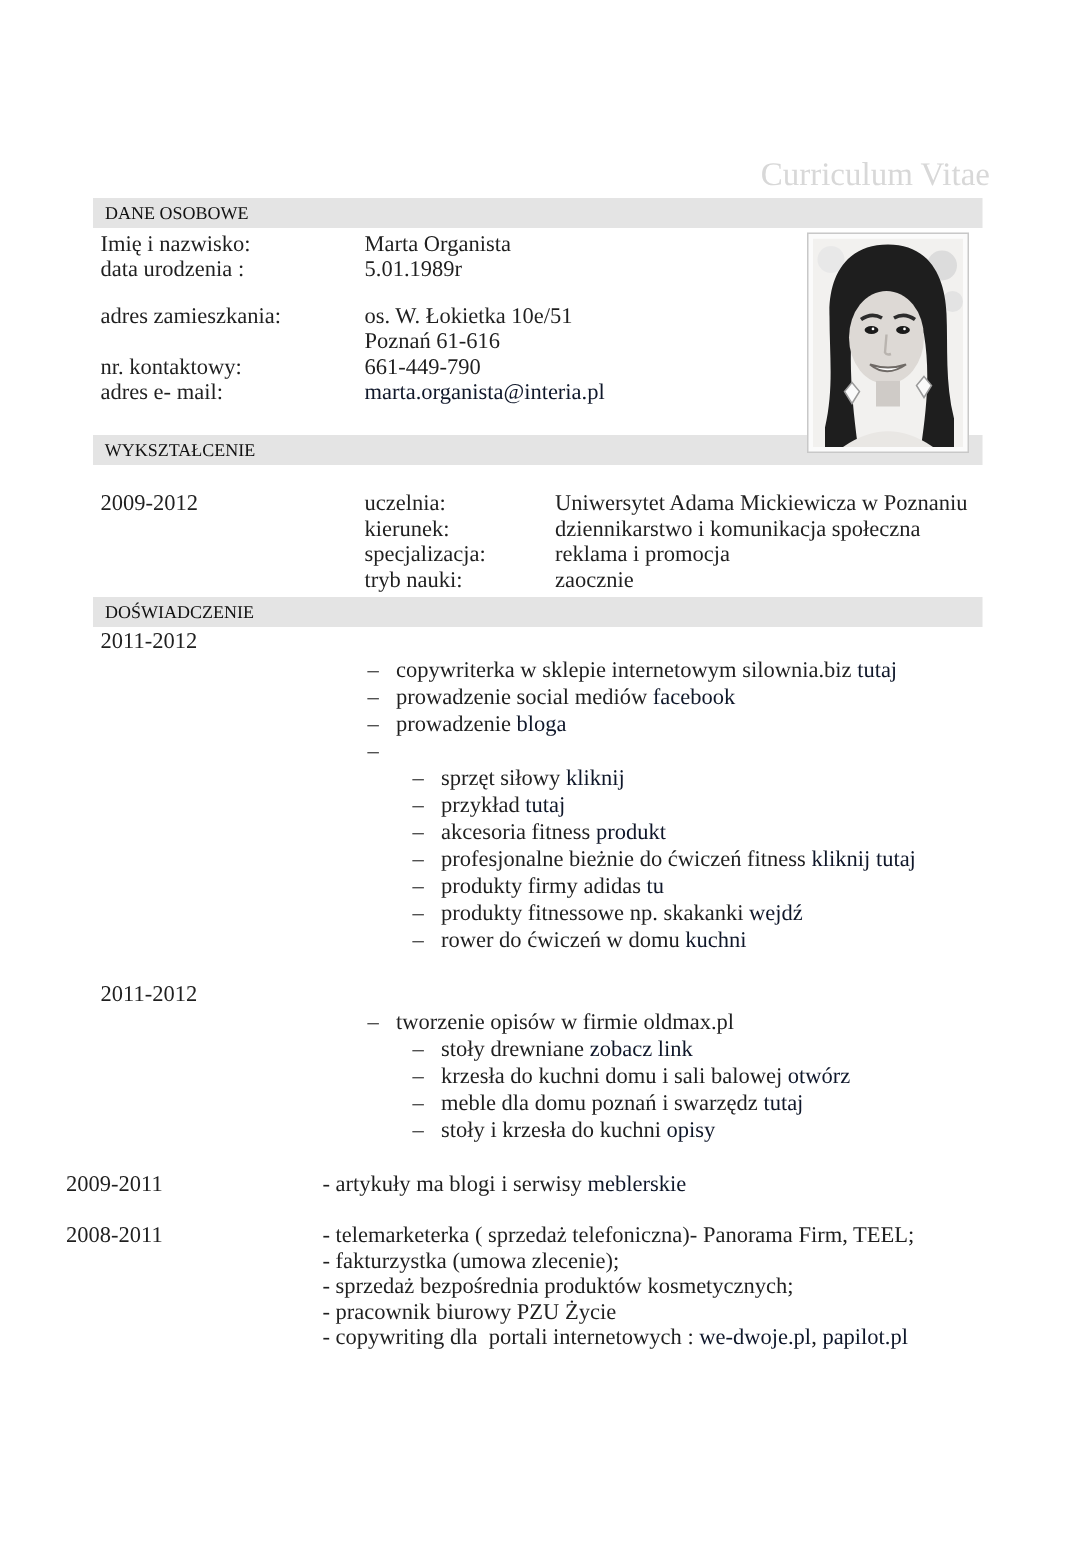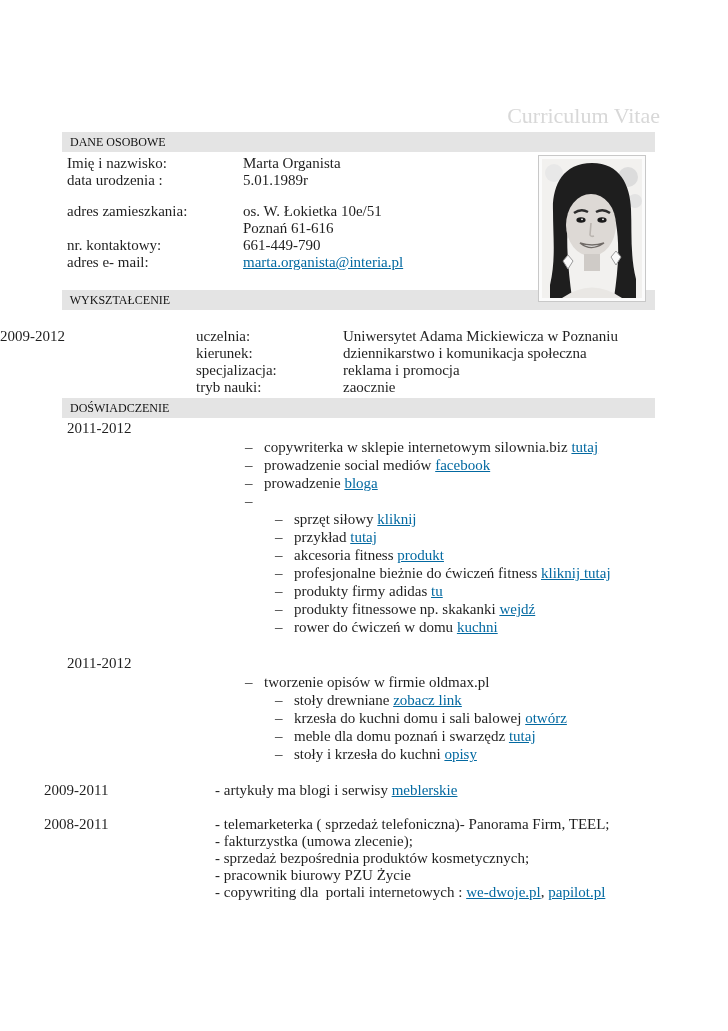--- a/index.html
+++ b/index.html
@@ -34,23 +34,23 @@
   .prow{display:flex;margin-left:67px;line-height:17px;}
   .plabel{width:176px;white-space:pre-wrap;}
   .pvalue{white-space:pre-wrap;}
   .spacer14{height:14px;}
   .spacer18{height:18px;}
   .spacer19{height:19px;}
   .spacer2{height:2px;}
   .spacer3{height:3px;}
   .spacer1{height:1px;}
   .spacer17{height:17px;}
-  .link{color:#0369a1;text-decoration:underline;cursor:pointer;white-space:pre-wrap;}
+  .link{color:#0f172a;cursor:pointer;white-space:pre-wrap;}
   
-  .edu-row{display:flex;line-height:17px;gap:20px;}
+  .edu-row{display:flex;margin-left:67px;line-height:17px;}
   .edu-year{width:176px;}
   .edu-label{width:127px;}
   .edu-value{white-space:pre-wrap;}
   
   .period{margin-left:67px;line-height:17px;}
   .b1{display:flex;margin-left:245px;line-height:18px;}
   .b2{display:flex;margin-left:275px;line-height:18px;}
   .dash{width:19px;flex:0 0 19px;}
   .btext{white-space:pre-wrap;}
   .exp-row{display:flex;margin-left:44px;line-height:17px;}

